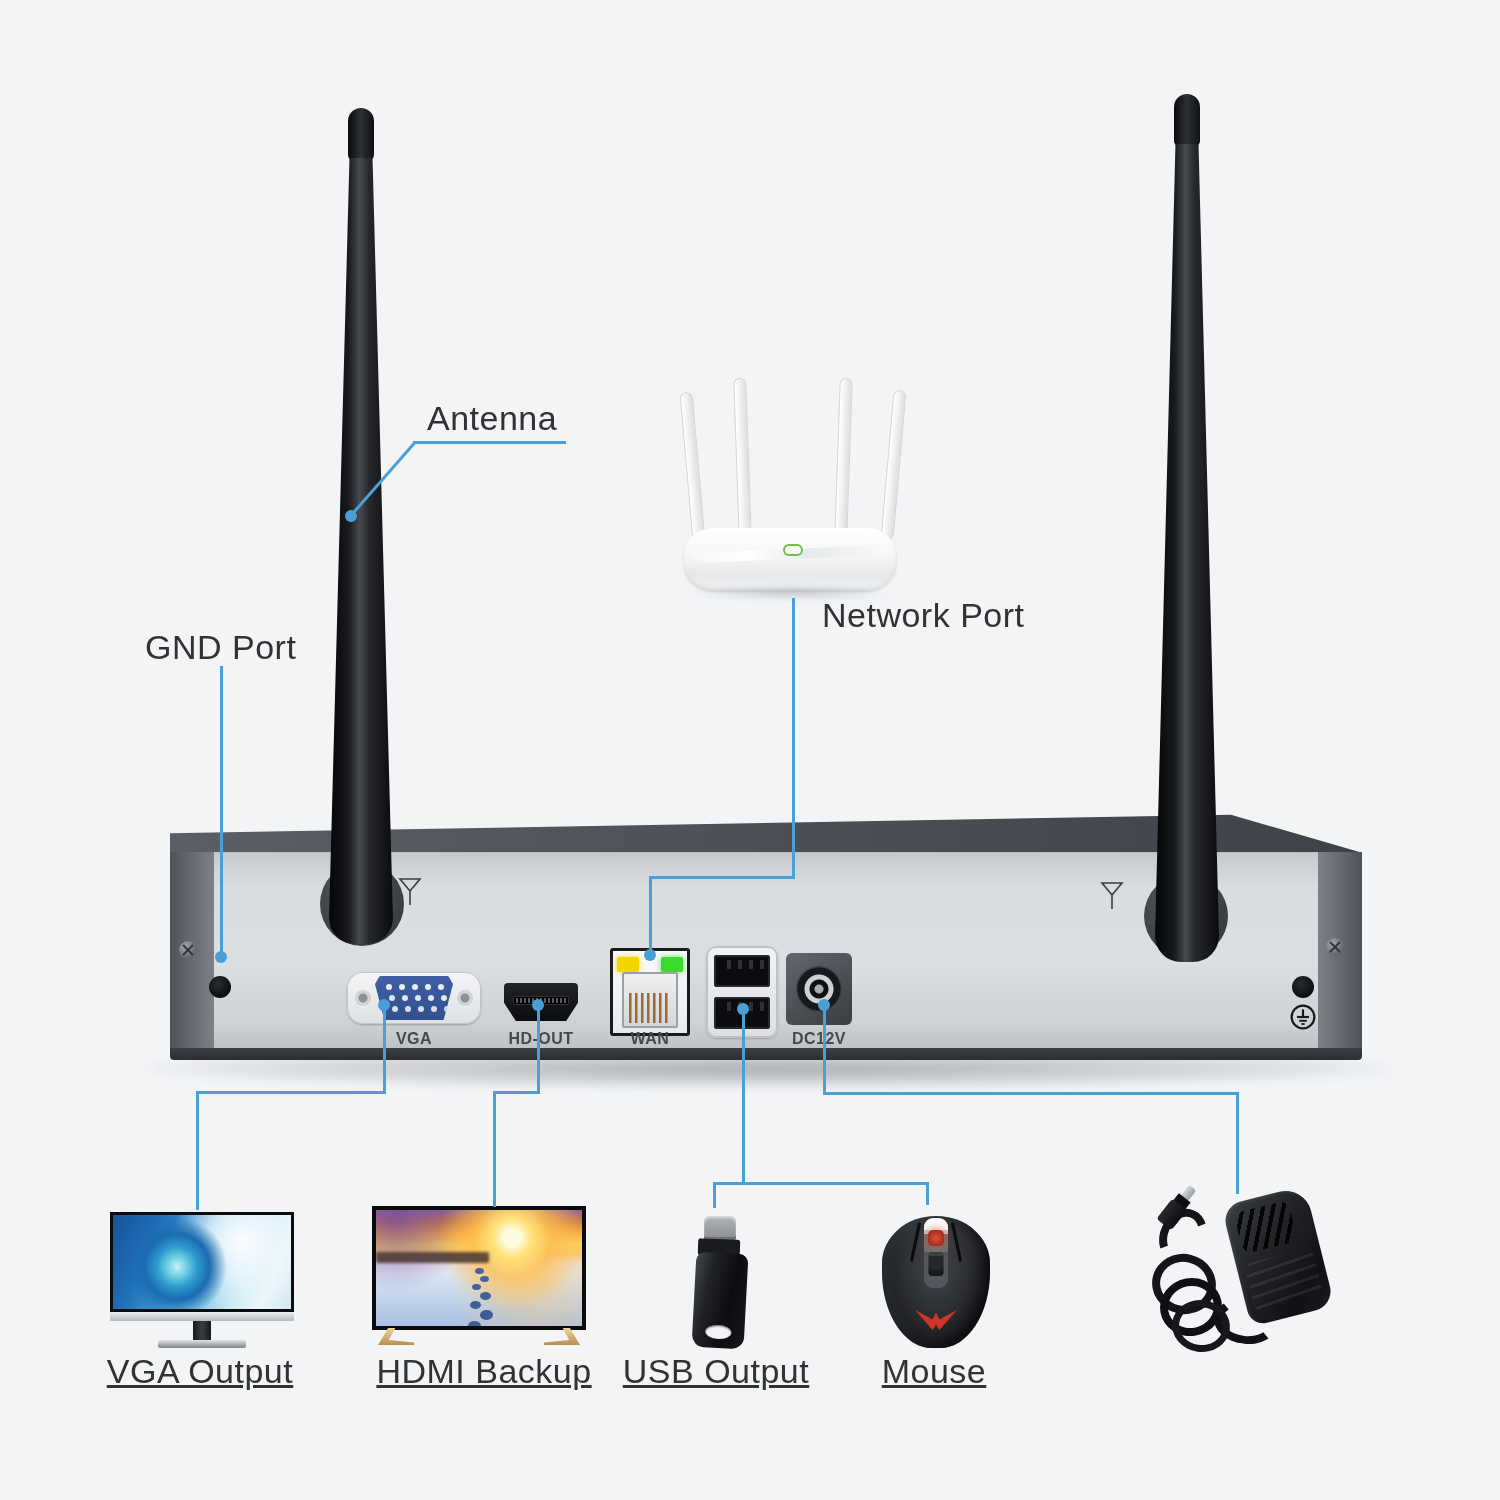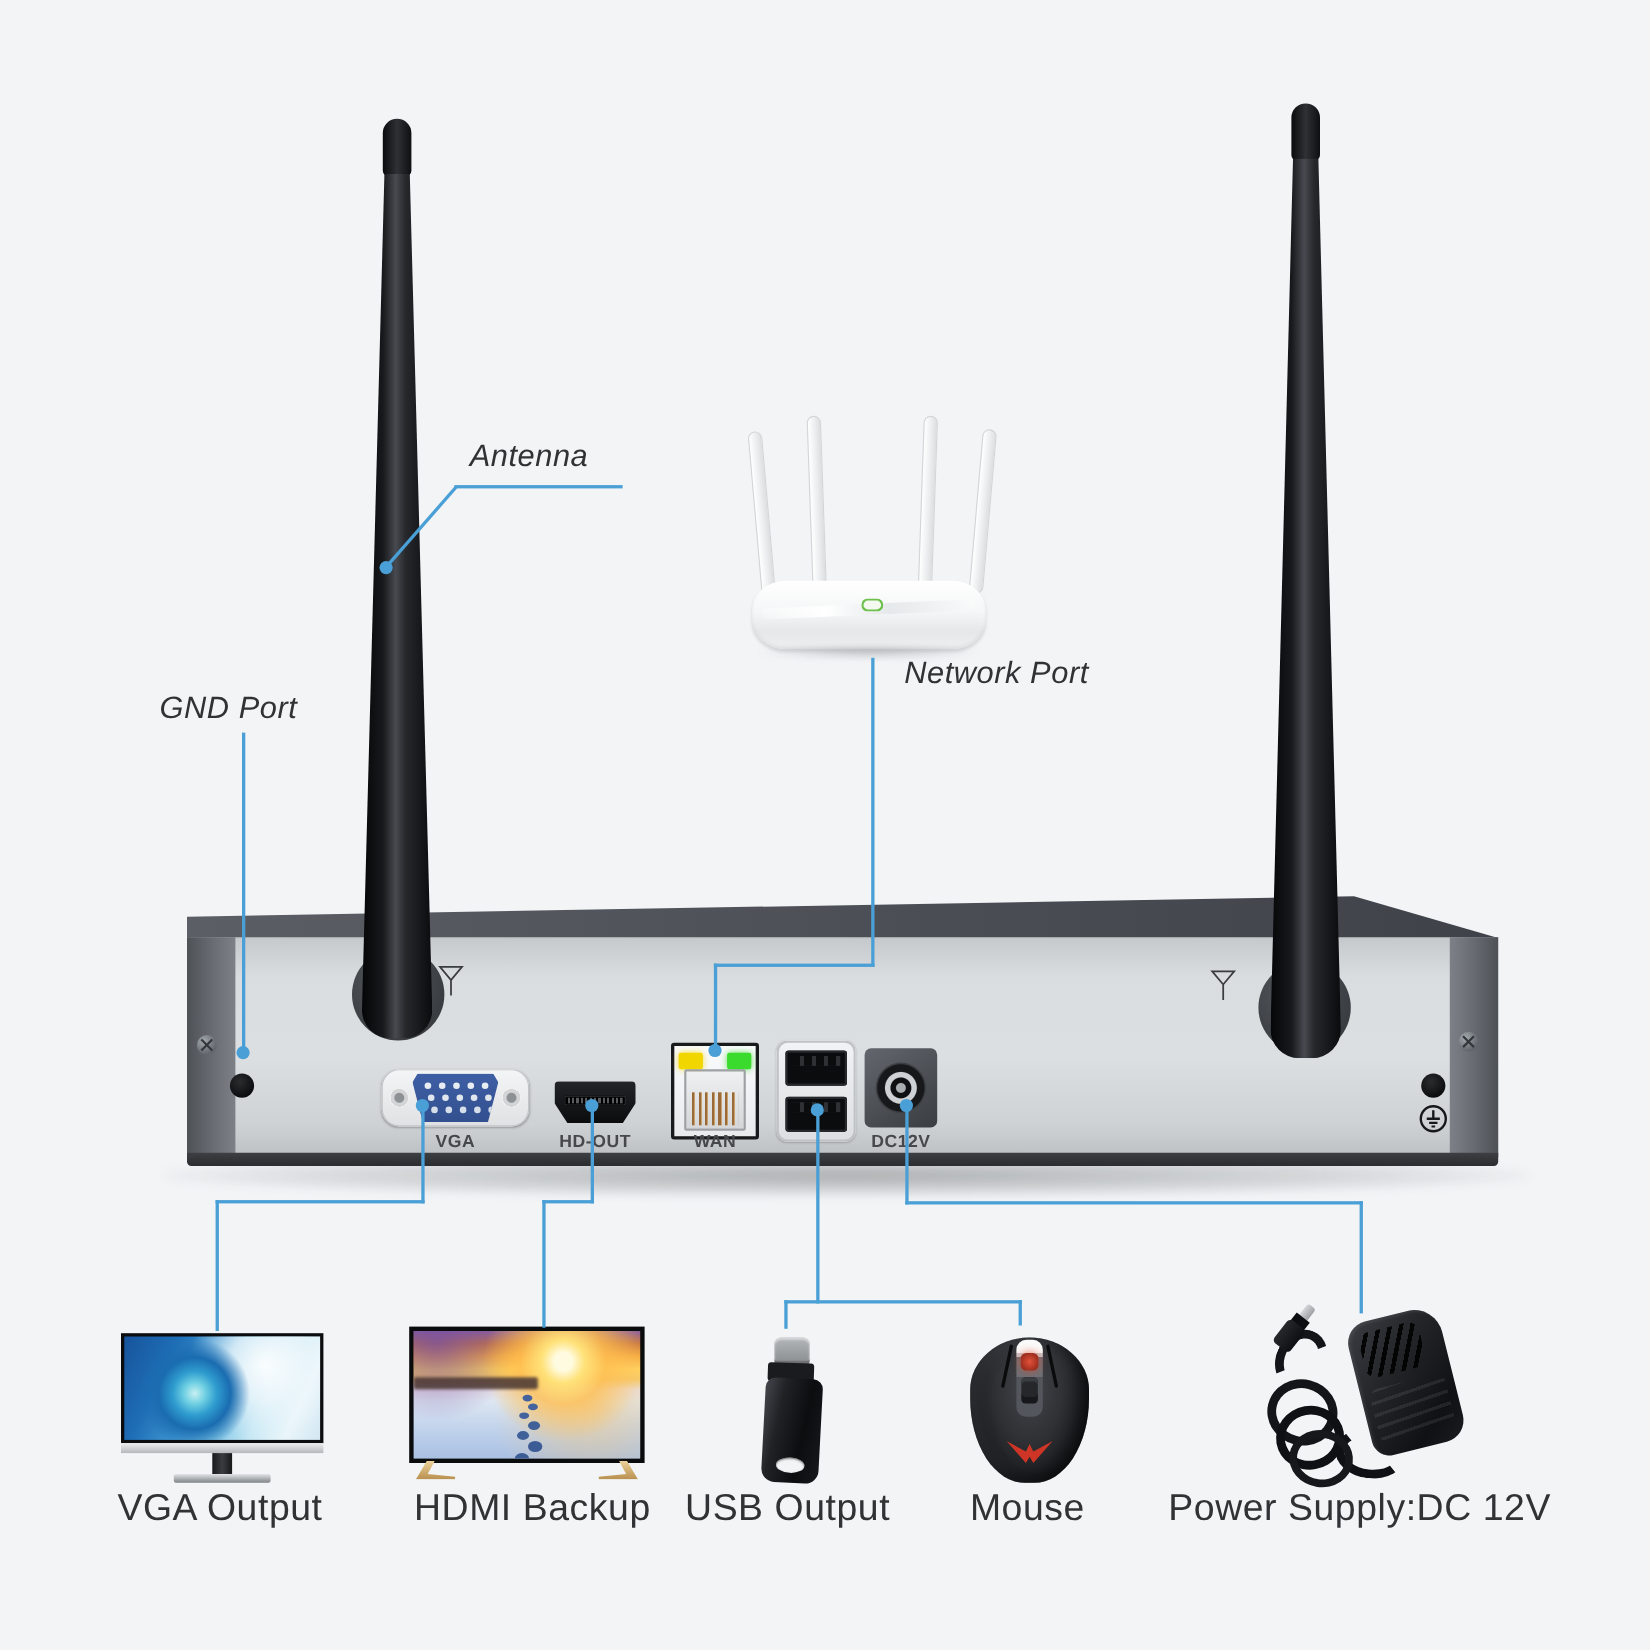--- a/index.html
+++ b/index.html
@@ -8,26 +8,26 @@
     --router-led:#6fbf4e; --logo-red:#cf3526; --vga-blue:#3f5fa5;
   }
   *{margin:0;padding:0;box-sizing:border-box;}
   body{background:#fff;}
   .canvas{position:relative;width:1500px;height:1500px;background:var(--background);
     overflow:hidden;font-family:"Liberation Sans","DejaVu Sans",sans-serif;}
 
   
   .title{position:absolute;left:0;right:0;top:88px;text-align:center;font-size:68px;
     font-weight:bold;color:var(--accent-blue);letter-spacing:1px;}
-  .callout{position:absolute;font-size:28px;color:var(--text-dark);letter-spacing:.5px;white-space:nowrap;font-style:italic;}
+  .callout{position:absolute;font-size:34px;color:var(--text-dark);letter-spacing:.5px;white-space:nowrap;}
   .antenna-label{left:427px;top:399px;}
   .gnd-label{left:145px;top:628px;}
   .network-label{left:822px;top:596px;}
   .dev-label{position:absolute;font-size:34px;color:var(--text-dark);transform:translateX(-50%);
-    white-space:nowrap;letter-spacing:.5px;top:1352px;}
+    white-space:nowrap;letter-spacing:.5px;top:1352px;text-decoration:underline;}
   .dl-vga{left:200px;}.dl-hdmi{left:484px;}.dl-usb{left:716px;}.dl-mouse{left:934px;}.dl-power{left:1236px;}
   .port-label{position:absolute;top:1030px;font-size:16px;font-weight:bold;color:#46484b;
     transform:translateX(-50%);letter-spacing:.5px;white-space:nowrap;}
   .pl-vga{left:414px;}.pl-hdmi{left:541px;}.pl-wan{left:650px;}.pl-dc{left:819px;}
 
   
   .cline{position:absolute;background:var(--line-blue);}
   .l-ant-diag{left:351px;top:514px;width:97px;height:3px;transform-origin:0 50%;transform:rotate(-48.8deg);}
   .l-ant-h{left:413px;top:441px;width:153px;height:3px;}
   .l-gnd{left:220px;top:666px;width:3px;height:291px;}
@@ -425,15 +425,14 @@
   <div class="dot d-pwr"></div>
 
   <div class="callout antenna-label">Antenna</div>
   <div class="callout gnd-label">GND Port</div>
   <div class="callout network-label">Network Port</div>
 
   <div class="dev-label dl-vga">VGA Output</div>
   <div class="dev-label dl-hdmi">HDMI Backup</div>
   <div class="dev-label dl-usb">USB Output</div>
   <div class="dev-label dl-mouse">Mouse</div>
-  <div class="dev-label dl-power">Power Supply:DC 12V</div>
 
 </div>
 
 </body></html>

